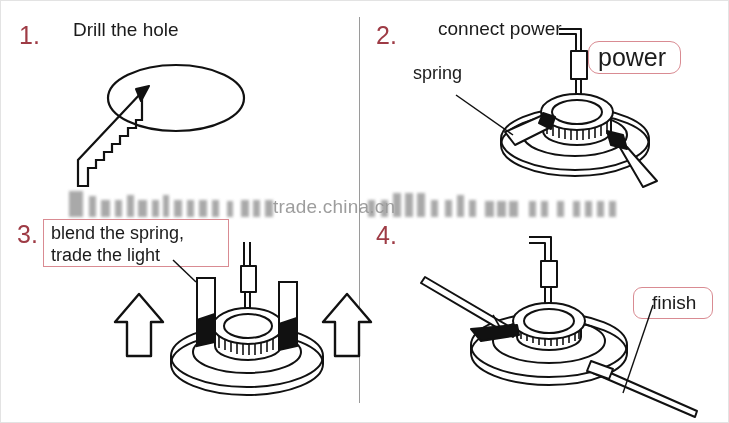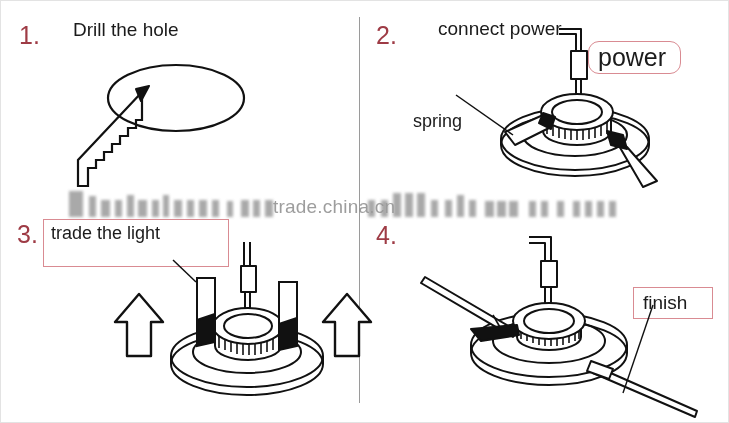--- a/index.html
+++ b/index.html
@@ -51,21 +51,20 @@
     white-space: nowrap;
   }
   #step1-title { left: 72px;  top: 18px; }
   #step2-title { left: 402px; top: 17px; margin-left: 35px; }
 
   .label-plain {
     position: absolute;
     font-size: 18px;
     color: #1b1b1b;
     white-space: nowrap;
-    margin-top: 48px;
   }
   #spring-label { left: 412px; top: 62px; }
 
   
   .callout {
     position: absolute;
     border: 1px solid #d98b92;
     background: #ffffff;
     color: #1b1b1b;
     box-sizing: border-box;
@@ -75,22 +74,23 @@
   #power-box {
     left: 587px; top: 40px;
     width: 93px; height: 33px;
     padding-left: 9px;
     font-size: 25px;
     border-radius: 11px;
   }
   #finish-box {
     left: 632px; top: 286px;
     width: 80px; height: 32px;
-    padding-left: 9px;
+    padding-left: 18px;
     font-size: 19px;
+    border-radius: 9px;
   }
   #step3-box {
     left: 42px; top: 218px;
     width: 186px; height: 48px;
     padding: 0 0 0 7px;
     font-size: 18px;
     line-height: 22px;
     display: block;
   }
   #step3-box .ln { display: block; white-space: nowrap; }
@@ -256,20 +256,21 @@
     <div class="wm-bar" style="left:540px; top:14px; width:7px;  height:16px;"></div>
     <div class="wm-bar" style="left:556px; top:14px; width:7px;  height:16px;"></div>
     <div class="wm-bar" style="left:572px; top:14px; width:7px;  height:16px;"></div>
     <div class="wm-bar" style="left:584px; top:14px; width:7px;  height:16px;"></div>
     <div class="wm-bar" style="left:596px; top:14px; width:7px;  height:16px;"></div>
     <div class="wm-bar" style="left:608px; top:14px; width:7px;  height:16px;"></div>
   </div>
 
   <div class="step-num" id="step3-num">3.</div>
   <div class="callout" id="step3-box">
+    <span class="ln">blend the spring,</span>
     <span class="ln">trade the light</span>
   </div>
 
   <div class="art" style="left:140px; top:245px;">
     <svg width="220" height="160" viewBox="0 0 220 160">
 
       <path d="M32,14 L55,36" fill="none" stroke="#111" stroke-width="1.5"></path>
 
       <g fill="none" stroke="#111" stroke-width="2" stroke-linejoin="round">
 

